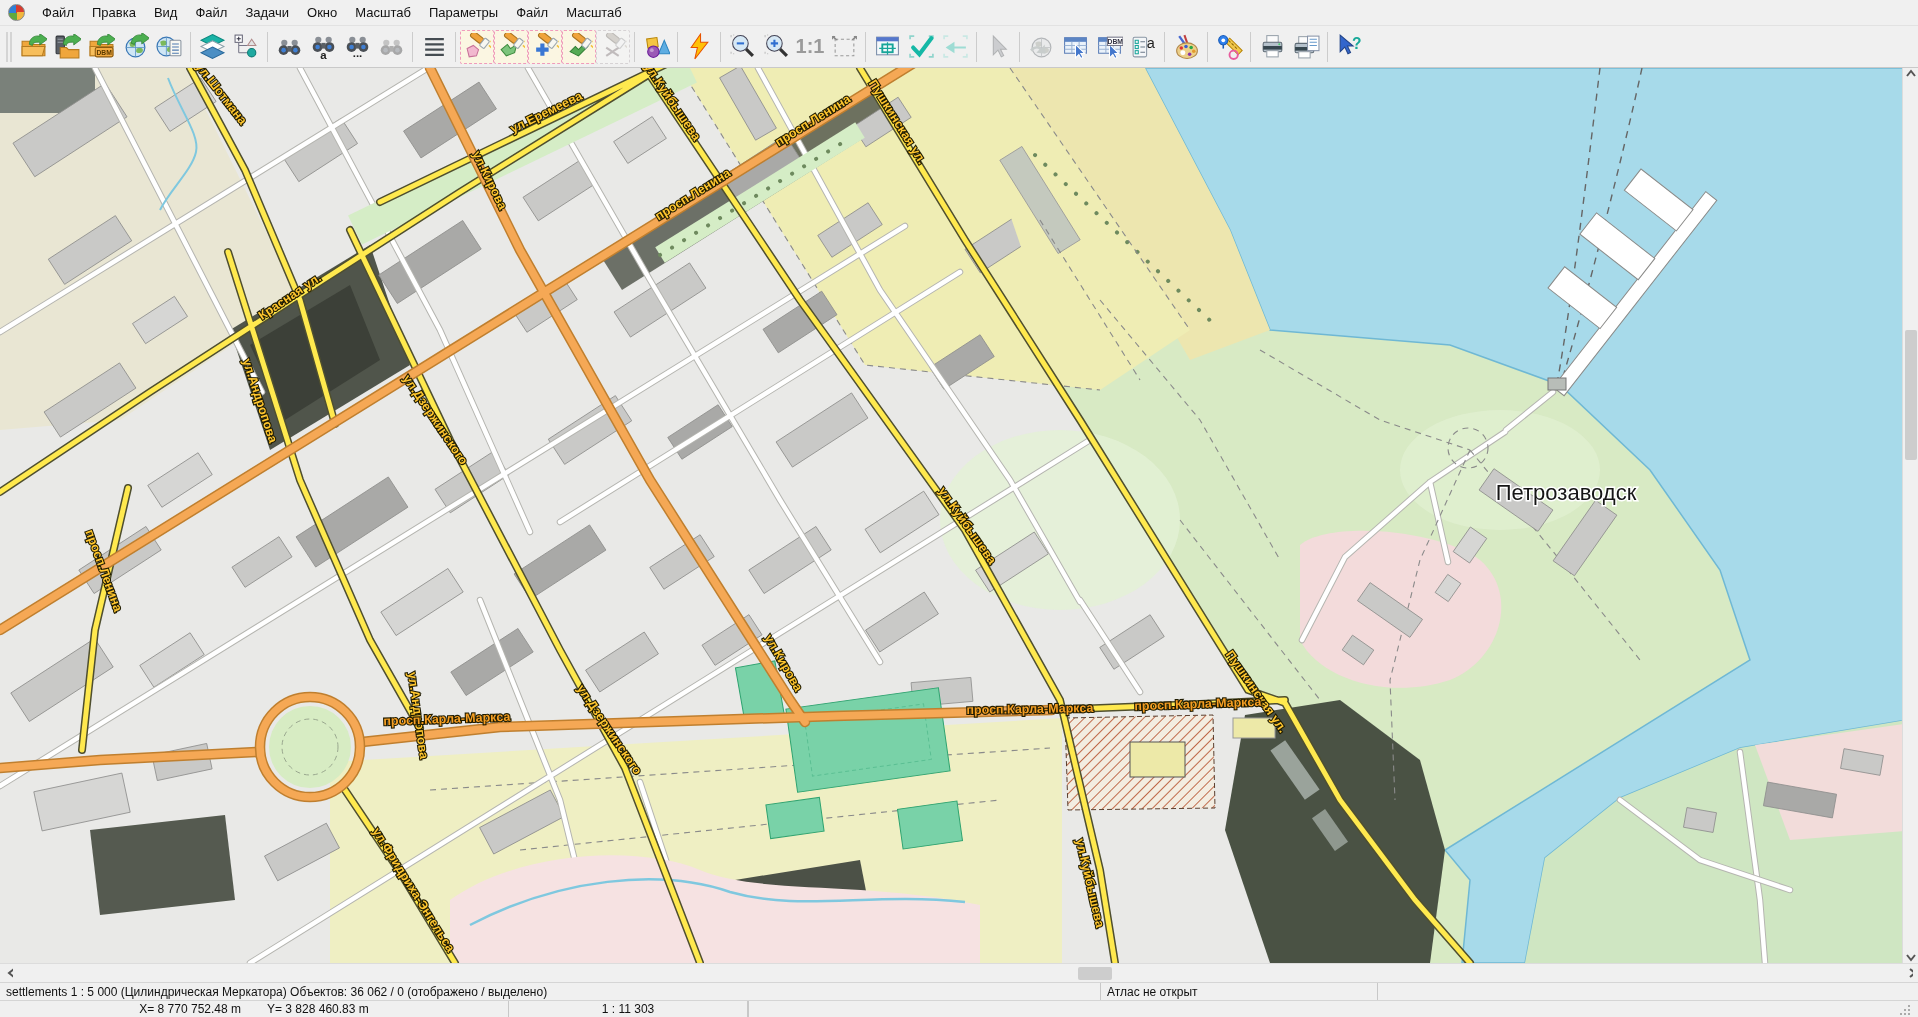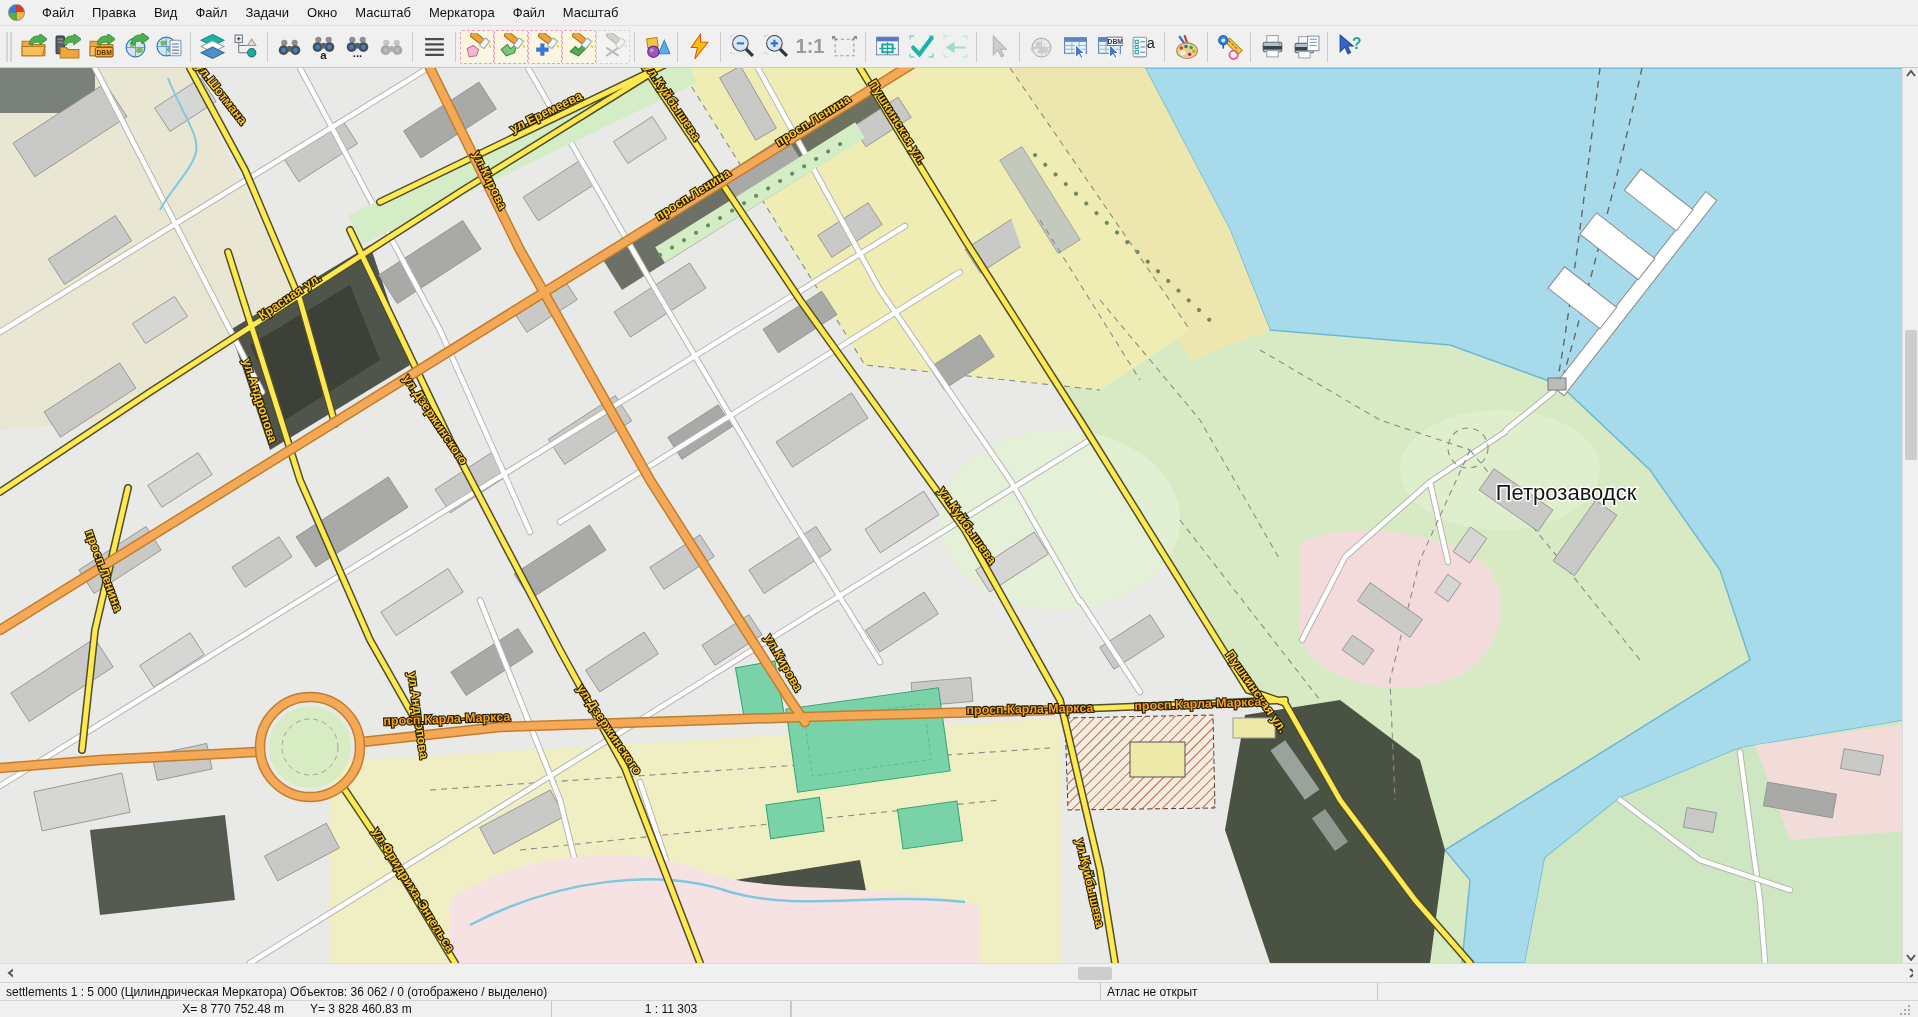--- a/index.html
+++ b/index.html
@@ -47,21 +47,21 @@
   .rf-o{fill:none;stroke:#f5a855;stroke-width:7.5;stroke-linecap:round;}
   .bld{fill:#c9c9c7;stroke:#8f8f8d;stroke-width:.8;}
   .bld.d{fill:#a9a9a7;}
   .bld.l{fill:#d6d6d4;}
   .dash{fill:none;stroke:#8a8a8a;stroke-width:1.1;stroke-dasharray:6 5;}
   .trees{fill:none;stroke:#6e8a5e;stroke-width:4;stroke-dasharray:0.1 14;stroke-linecap:round;}
   
   .statusbar{flex:0 0 auto;background:#f0f0f0;font-size:12px;color:#111;}
   .sb-row{display:flex;align-items:stretch;border-top:1px solid #d5d5d5;}
   .sb-row1{height:18px;}
-  .sb-row2{height:17px;padding-left:43px;}
+  .sb-row2{height:17px;}
   .sb-cell{display:flex;align-items:center;padding:0 6px;white-space:nowrap;overflow:hidden;}
   .sb-sep{width:1px;background:#c8c8c8;}
   .grow{flex:1 1 auto;}
   .grip-corner{width:14px;height:14px;align-self:flex-end;margin-left:auto;
     background:radial-gradient(circle at 3px 11px,#aaa 1.3px,transparent 1.5px),
                radial-gradient(circle at 7px 11px,#aaa 1.3px,transparent 1.5px),
                radial-gradient(circle at 11px 11px,#aaa 1.3px,transparent 1.5px),
                radial-gradient(circle at 7px 7px,#aaa 1.3px,transparent 1.5px),
                radial-gradient(circle at 11px 7px,#aaa 1.3px,transparent 1.5px),
                radial-gradient(circle at 11px 3px,#aaa 1.3px,transparent 1.5px);}
@@ -73,21 +73,21 @@
 
   <div class="menubar">
     <span class="appicon"></span>
     <span class="menuitem">Файл</span>
     <span class="menuitem">Правка</span>
     <span class="menuitem">Вид</span>
     <span class="menuitem">Файл</span>
     <span class="menuitem">Задачи</span>
     <span class="menuitem">Окно</span>
     <span class="menuitem">Масштаб</span>
-    <span class="menuitem">Меркатора</span>
+    <span class="menuitem">Параметры</span>
     <span class="menuitem">Файл</span>
     <span class="menuitem">Масштаб</span>
   </div>
 
   <svg width="0" height="0" style="position:absolute">
     <defs>
       <symbol id="s-binoc" viewBox="0 0 26 26">
         <circle cx="8" cy="9.5" r="3" fill="#8a8f96"></circle>
           <circle cx="18" cy="9.5" r="3" fill="#8a8f96"></circle>
         <circle cx="7.3" cy="16.5" r="4.7" fill="#4a4f55"></circle>

